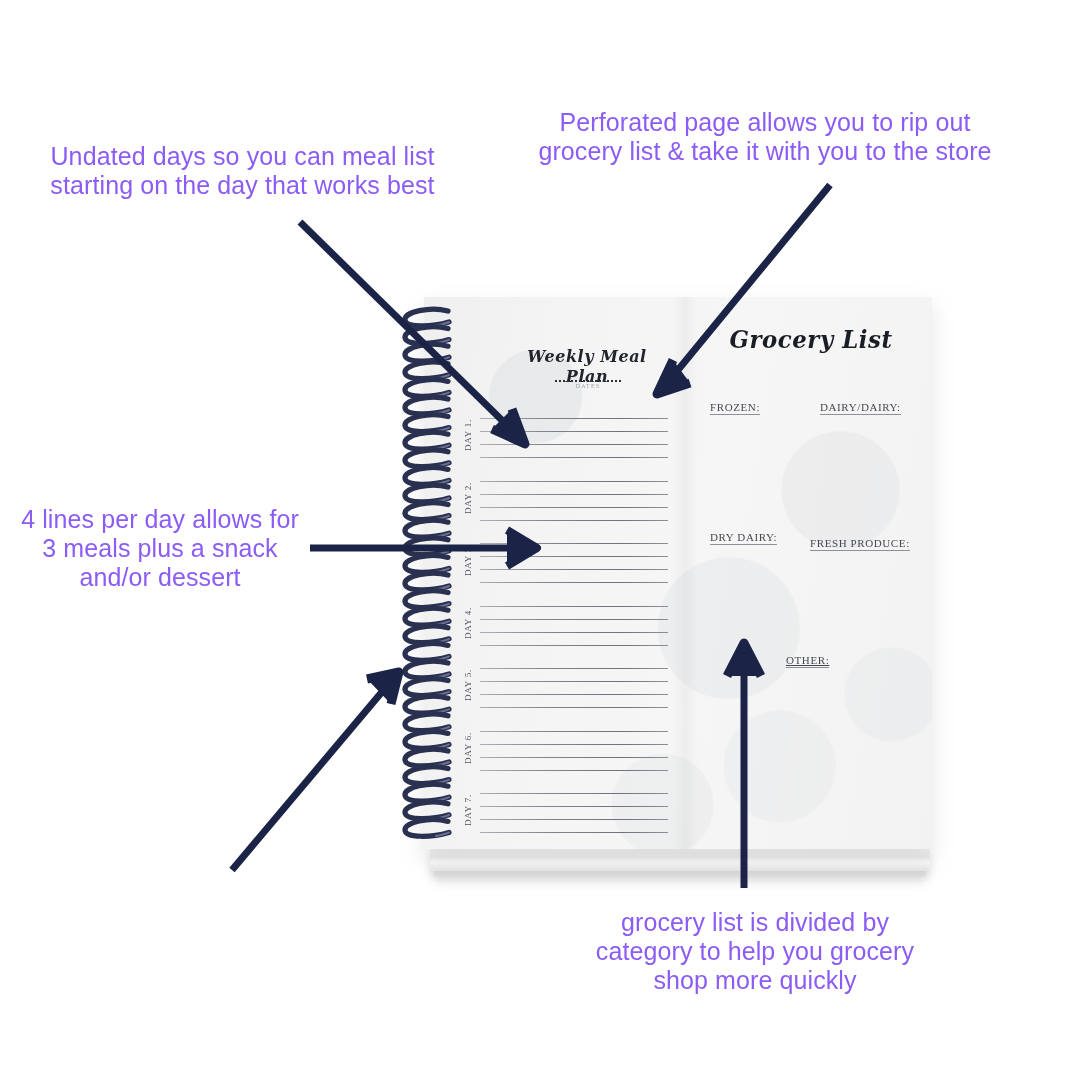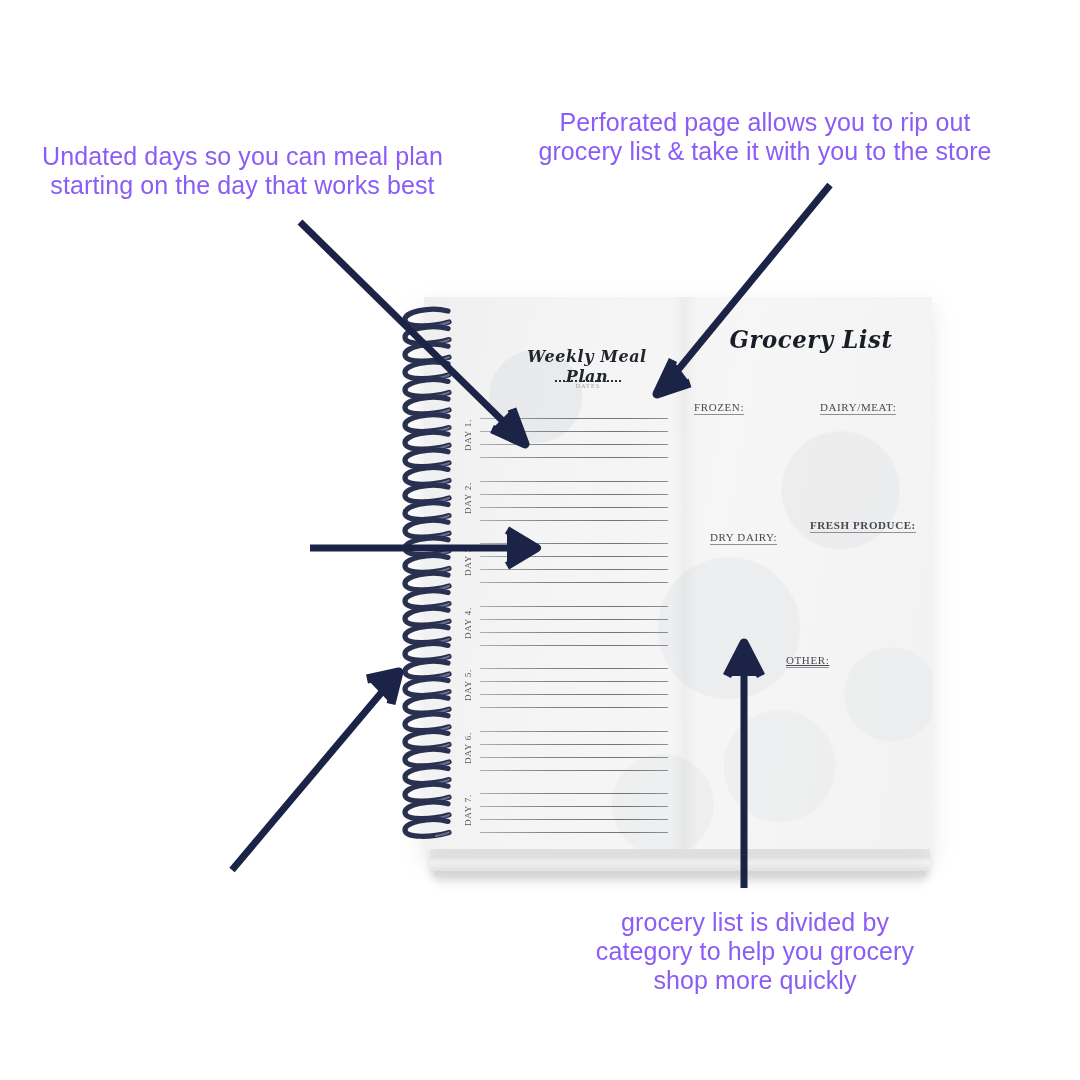--- a/index.html
+++ b/index.html
@@ -205,24 +205,24 @@
   .cat {
     position: absolute;
     font-family: "Liberation Serif", serif;
     font-size: 11px;
     letter-spacing: 0.6px;
     color: #45494f;
     border-bottom: 1px solid #8d9197;
     padding-bottom: 1px;
     white-space: nowrap;
   }
-  #cat-0 { left: 8px;  top: 104px; }
+  #cat-0 { left: 24px;  top: 104px; }
   #cat-1 { left: 134px; top: 104px; }
   #cat-2 { left: 24px;  top: 234px; }
-  #cat-3 { left: 124px; top: 222px; font-weight: bold; }
+  #cat-3 { left: 124px; top: 240px; }
   #cat-4 { left: 100px; top: 357px; text-decoration: underline; }
 
   
   #arrows {
     position: absolute;
     left: 0; top: 0;
     width: 1080px;
     height: 1080px;
     pointer-events: none;
   }
@@ -314,21 +314,21 @@
               </div>
             </div>
           </div>
       </div>
 
       <div id="right-page">
 
         <div id="grocery-title">Grocery List</div>
 
         <div class="cat" id="cat-0">FROZEN:</div>
-        <div class="cat" id="cat-1">DAIRY/MEAT:</div>
+        <div class="cat" id="cat-1">DAIRY/DAIRY:</div>
         <div class="cat" id="cat-2">DRY DAIRY:</div>
         <div class="cat" id="cat-3">FRESH PRODUCE:</div>
         <div class="cat" id="cat-4">OTHER:</div>
       </div>
     </div>
 
     <svg id="spiral" viewBox="0 0 66 546">
       <g id="coil-group" fill="none" stroke="#2a3150" stroke-width="5.2" stroke-linecap="round">
           <path d="M 52 6.0 C 34 1.0, 8 7.0, 9 15.0 C 10 23.0, 36 22.0, 53 17.0"></path>
           <path d="M 40 20.5 C 46 19.5, 50 18.5, 53 17.0" stroke="#6a7290" stroke-width="2"></path>
@@ -387,26 +387,29 @@
           <path d="M 52 481.2 C 34 476.2, 8 482.2, 9 490.2 C 10 498.2, 36 497.2, 53 492.2"></path>
           <path d="M 40 495.7 C 46 494.7, 50 493.7, 53 492.2" stroke="#6a7290" stroke-width="2"></path>
           <path d="M 52 498.8 C 34 493.8, 8 499.8, 9 507.8 C 10 515.8, 36 514.8, 53 509.8"></path>
           <path d="M 40 513.3 C 46 512.3, 50 511.3, 53 509.8" stroke="#6a7290" stroke-width="2"></path>
           <path d="M 52 516.4 C 34 511.4, 8 517.4, 9 525.4 C 10 533.4, 36 532.4, 53 527.4"></path>
           <path d="M 40 530.9 C 46 529.9, 50 528.9, 53 527.4" stroke="#6a7290" stroke-width="2"></path>
         </g>
     </svg>
   </div>
 
-  <div class="caption" id="cap-undated">Undated days so you can meal plan
+  <div class="caption" id="cap-undated">Undated days so you can meal list
 starting on the day that works best</div>
 
   <div class="caption" id="cap-perforated">Perforated page allows you to rip out
 grocery list &amp; take it with you to the store</div>
 
+  <div class="caption" id="cap-lines">4 lines per day allows for
+3 meals plus a snack
+and/or dessert</div>
 
 
   <div class="caption" id="cap-category">grocery list is divided  by
 category to help you grocery
 shop more quickly</div>
 
   <svg id="arrows" viewBox="0 0 1080 1080">
     <g fill="none" stroke="#1b2346" stroke-width="7" stroke-linecap="butt" stroke-linejoin="miter">
 
       <g>

